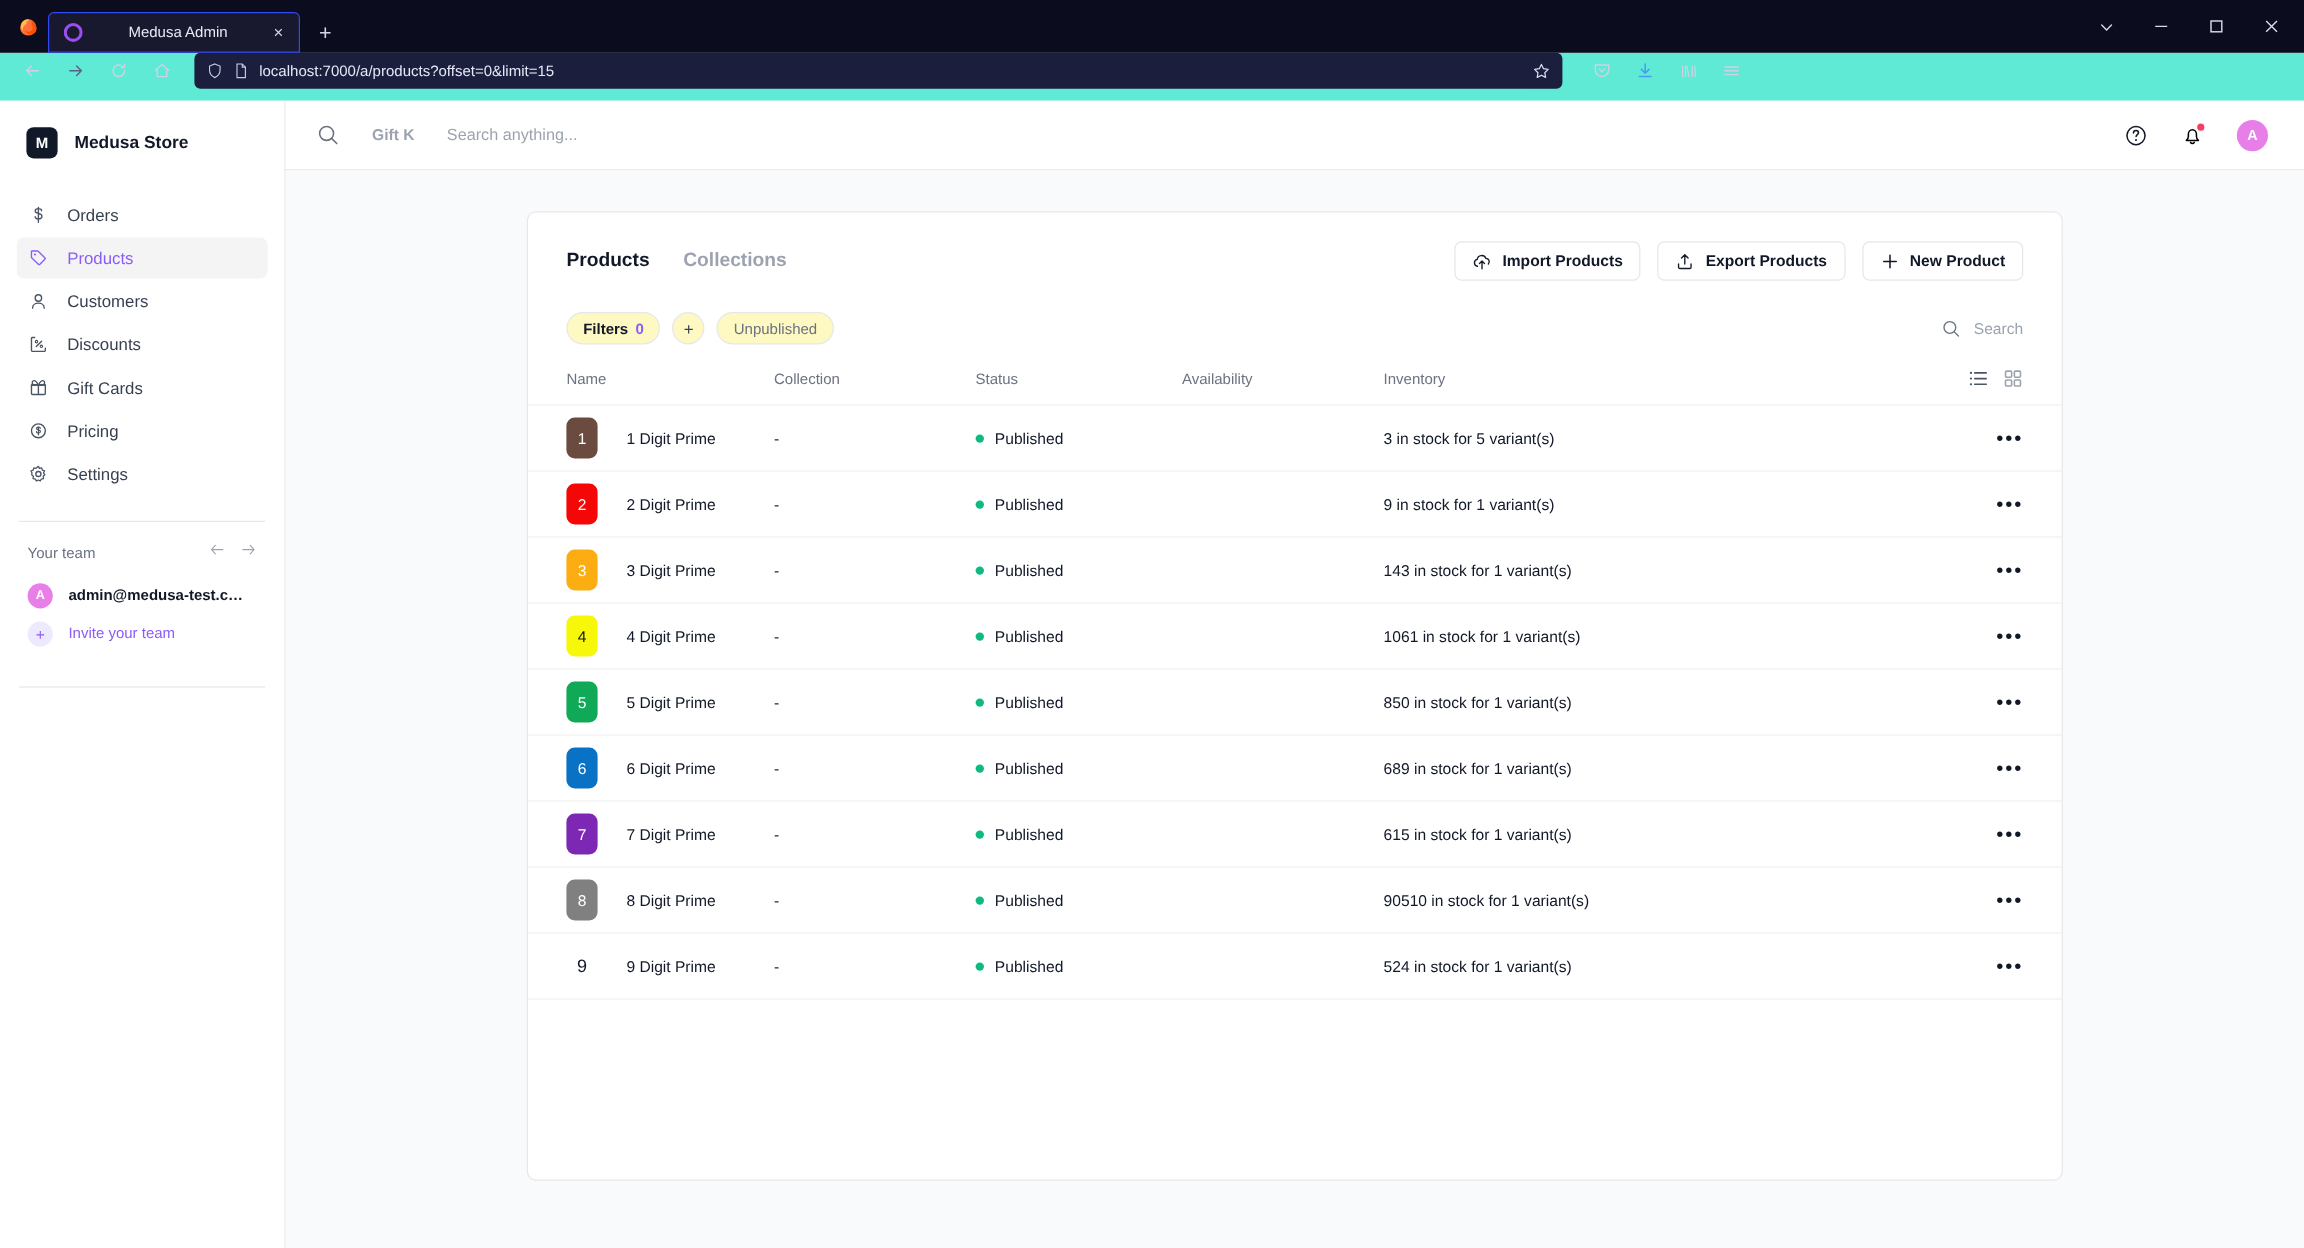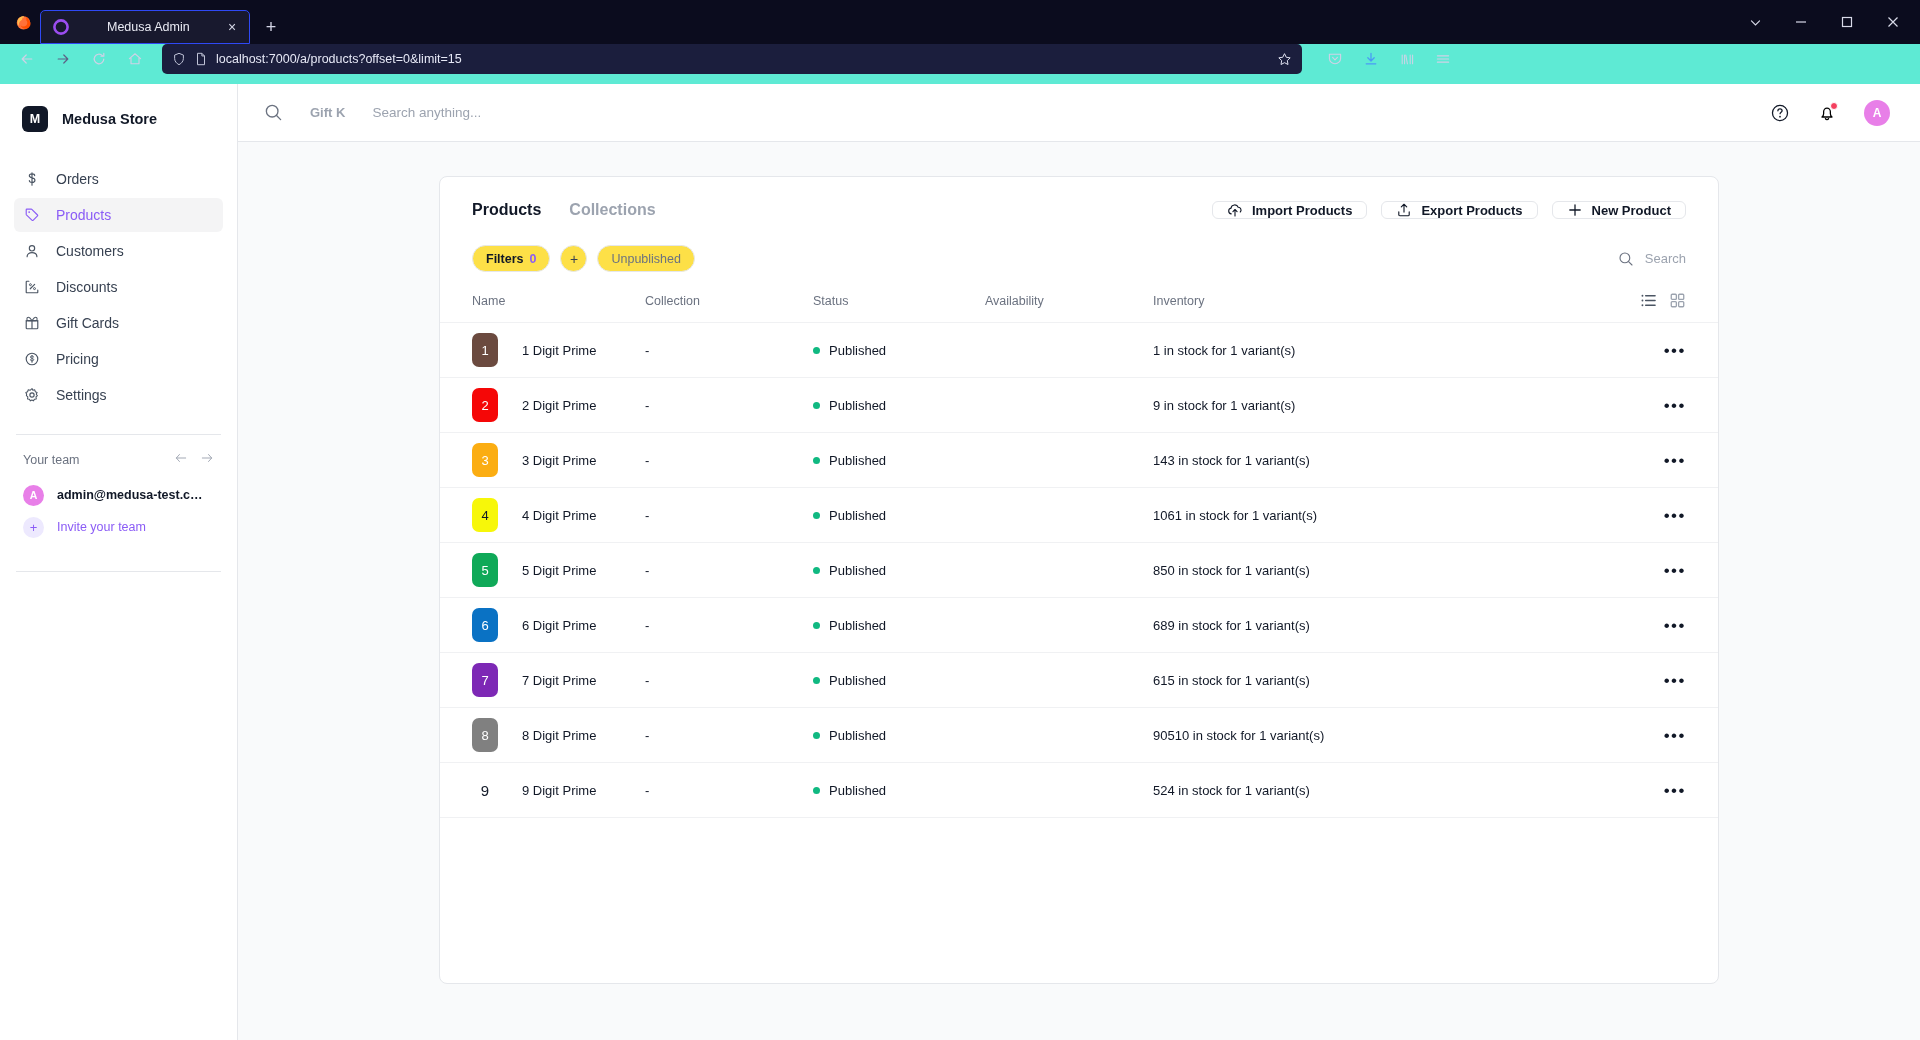--- a/index.html
+++ b/index.html
@@ -155,29 +155,29 @@
   .card {
     width: 1280px; background: #ffffff; border: 1px solid #e5e7eb; border-radius: 8px;
     padding: 24px 0 0 0; height: 808px;
   }
   .card-head { display: flex; align-items: center; padding: 0 32px; margin-bottom: 26px; }
   .tabs { display: flex; align-items: baseline; gap: 28px; }
   .ptab { font-size: 16px; color: #9ca3af; font-weight: 600; }
   .ptab.active { color: #111827; font-weight: 700; }
   .head-actions { margin-left: auto; display: flex; gap: 14px; }
   .btn {
-    height: 18px; border: 1px solid #e5e7eb; border-radius: 6px; background: #fff;
+    height: 33px; border: 1px solid #e5e7eb; border-radius: 6px; background: #fff;
     display: flex; align-items: center; gap: 9px; padding: 0 14px;
     font-size: 13px; font-weight: 700; color: #111827;
   }
   .btn .ic { display: flex; align-items: center; color: #111827; }
 
   .filters-row { display: flex; align-items: center; padding: 0 32px; margin-bottom: 20px; }
   .chip {
-    height: 27px; border: 1px solid #e5e7eb; border-radius: 14px; background: #fde047;
+    height: 27px; border: 1px solid #e5e7eb; border-radius: 14px; background: #fef9c3;
     display: flex; align-items: center; padding: 0 13px; font-size: 12.5px;
     font-weight: 700; color: #111827; gap: 6px;
   }
   .chip .cnt { color: #8b5cf6; font-weight: 700; }
   .chip.plus { padding: 0; width: 27px; justify-content: center; font-size: 14px; color: #374151; font-weight: 400; margin-left: 10px; }
   .chip.ghost { color: #6b7280; font-weight: 400; margin-left: 10px; }
   .table-search { margin-left: auto; display: flex; align-items: center; gap: 11px; }
   .table-search .ph { font-size: 13px; color: #9ca3af; }
 
   table { width: 100%; border-collapse: collapse; }
@@ -558,21 +558,21 @@
                   </div>
                 </td>
                 <td>-</td>
                 <td>
                   <span class="status">
                     <span class="dot" style="background:#10b981"></span>
                     <span>Published</span>
                   </span>
                 </td>
                 <td></td>
-                <td>1 in stock for 1 variant(s)</td>
+                <td>3 in stock for 5 variant(s)</td>
                 <td class="c-actions"><span class="dots">•••</span></td>
               </tr>
               <tr>
                 <td class="c-name">
                   <div class="namecell">
                     <span class="thumb" style="background:#f50707;color:#ffffff">2</span>
                     <span>2 Digit Prime</span>
                   </div>
                 </td>
                 <td>-</td>

